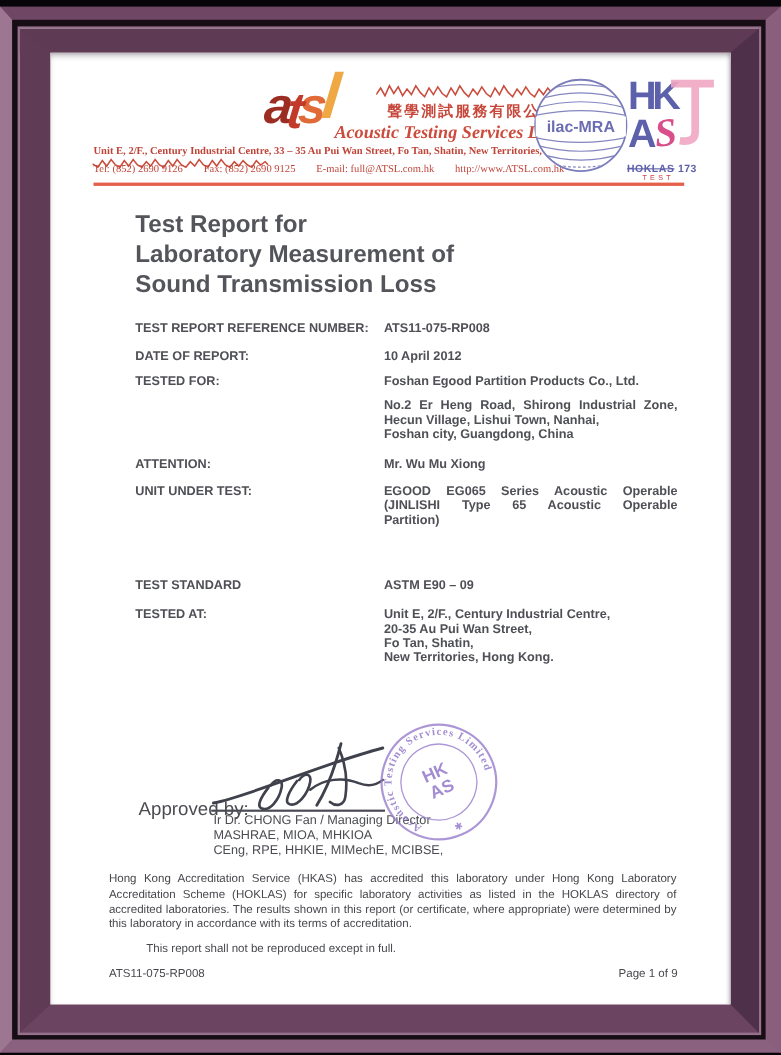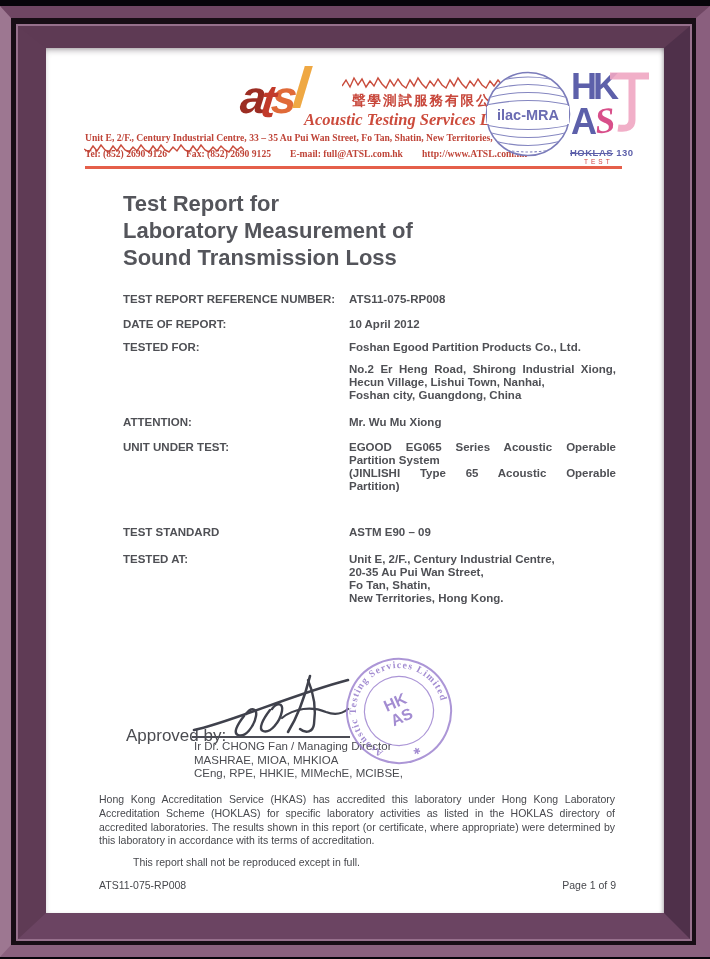--- a/index.html
+++ b/index.html
@@ -25,21 +25,21 @@
   .lg-t{color:#c23a2a;transform:translateY(4px);}
   .lg-s{color:#e06a38;}
   .lg-l{color:#efa843;font-size:58px;transform:translateY(-5px);}
   .zh-name{position:absolute;left:306px;top:44px;font-size:13.5px;font-weight:bold;
            letter-spacing:2px;color:#c8473b;font-family:"DejaVu Sans",sans-serif;white-space:nowrap;}
   .en-name{position:absolute;left:258px;top:62px;font-size:16.5px;font-weight:bold;font-style:italic;
            color:#cc4b3c;font-family:"Liberation Serif",serif;white-space:nowrap;}
   .addr{position:absolute;left:39px;top:84px;font-size:9.6px;color:#bf4438;
         font-family:"Liberation Serif",serif;white-space:nowrap;font-weight:bold;}
   .telrow{position:absolute;left:39px;top:100px;font-size:9.6px;color:#bf4438;
-          font-family:"Liberation Serif",serif;display:flex;gap:19px;font-weight:bold;}
+          font-family:"Liberation Serif",serif;display:flex;gap:19px;font-weight:normal;}
   .rule{position:absolute;left:39px;top:118px;width:537px;height:3px;background:#e55f4a;}
   .ilac{position:absolute;left:438px;top:22px;}
   .hkas{position:absolute;left:524px;top:20px;width:82px;}
   .hoklas-line{margin-top:1px;font-size:9.5px;font-weight:bold;color:#5d60aa;letter-spacing:.5px;}
   .hoklas-strike{text-decoration:line-through;}
   .hkas-test{font-size:6.5px;color:#cf4545;letter-spacing:3px;margin-left:14px;}
   
   .title{position:absolute;left:77px;top:142px;font-size:22px;line-height:27px;
          font-weight:bold;color:#54555b;}
   .row{position:absolute;left:77px;width:495px;font-size:11.5px;font-weight:bold;color:#4f5055;}
@@ -115,21 +115,21 @@
 
       <div class="hkas">
         <svg width="82" height="74" viewBox="0 0 82 74">
           <text x="1" y="31" font-size="36" font-weight="900" letter-spacing="-4" font-family="Liberation Sans, sans-serif" fill="#5d60aa">HK</text>
           <text x="1" y="66" font-size="36" font-weight="900" font-family="Liberation Sans, sans-serif" fill="#5d60aa">A</text>
           <path d="M40,8 L79,8 M62,8 L62,52 q0,10 -14,8" stroke="#f0a6c2" stroke-width="7" fill="none" opacity="0.9"></path>
           <text x="25" y="64" font-size="36" font-weight="bold" font-style="italic" font-family="Liberation Serif, serif" fill="#d84f8a" transform="rotate(-6 40 52)">S</text>
         </svg>
         <div class="hoklas-line">
           <span class="hoklas-strike">HOKLAS</span>
-          <span>130</span>
+          <span>173</span>
         </div>
         <div class="hkas-test">TEST</div>
       </div>
 
       <div class="title">
         <div>Test Report for</div>
         <div>Laboratory Measurement of</div>
         <div>Sound Transmission Loss</div>
       </div>
 
@@ -140,34 +140,33 @@
       <div class="row" style="top:270px">
         <span class="lbl">DATE OF REPORT:</span>
         <span class="val">10 April 2012</span>
       </div>
       <div class="row" style="top:293px">
         <span class="lbl">TESTED FOR:</span>
         <span class="val">Foshan Egood Partition Products Co., Ltd.</span>
       </div>
       <div class="row" style="top:315px">
         <div class="val">
-          <div class="jl">No.2 Er Heng Road, Shirong Industrial Xiong,</div>
+          <div class="jl">No.2 Er Heng Road, Shirong Industrial Zone,</div>
           <div>Hecun Village, Lishui Town, Nanhai,</div>
           <div>Foshan city, Guangdong, China</div>
         </div>
       </div>
       <div class="row" style="top:368px">
         <span class="lbl">ATTENTION:</span>
         <span class="val">Mr. Wu Mu Xiong</span>
       </div>
       <div class="row" style="top:393px">
         <span class="lbl">UNIT UNDER TEST:</span>
         <div class="val">
           <div class="jl">EGOOD EG065 Series Acoustic Operable</div>
-          <div>Partition System</div>
           <div class="jl">(JINLISHI Type 65 Acoustic Operable</div>
           <div>Partition)</div>
         </div>
       </div>
       <div class="row" style="top:478px">
         <span class="lbl">TEST STANDARD</span>
         <span class="val">ASTM E90 – 09</span>
       </div>
       <div class="row" style="top:505px">
         <span class="lbl">TESTED AT:</span>

